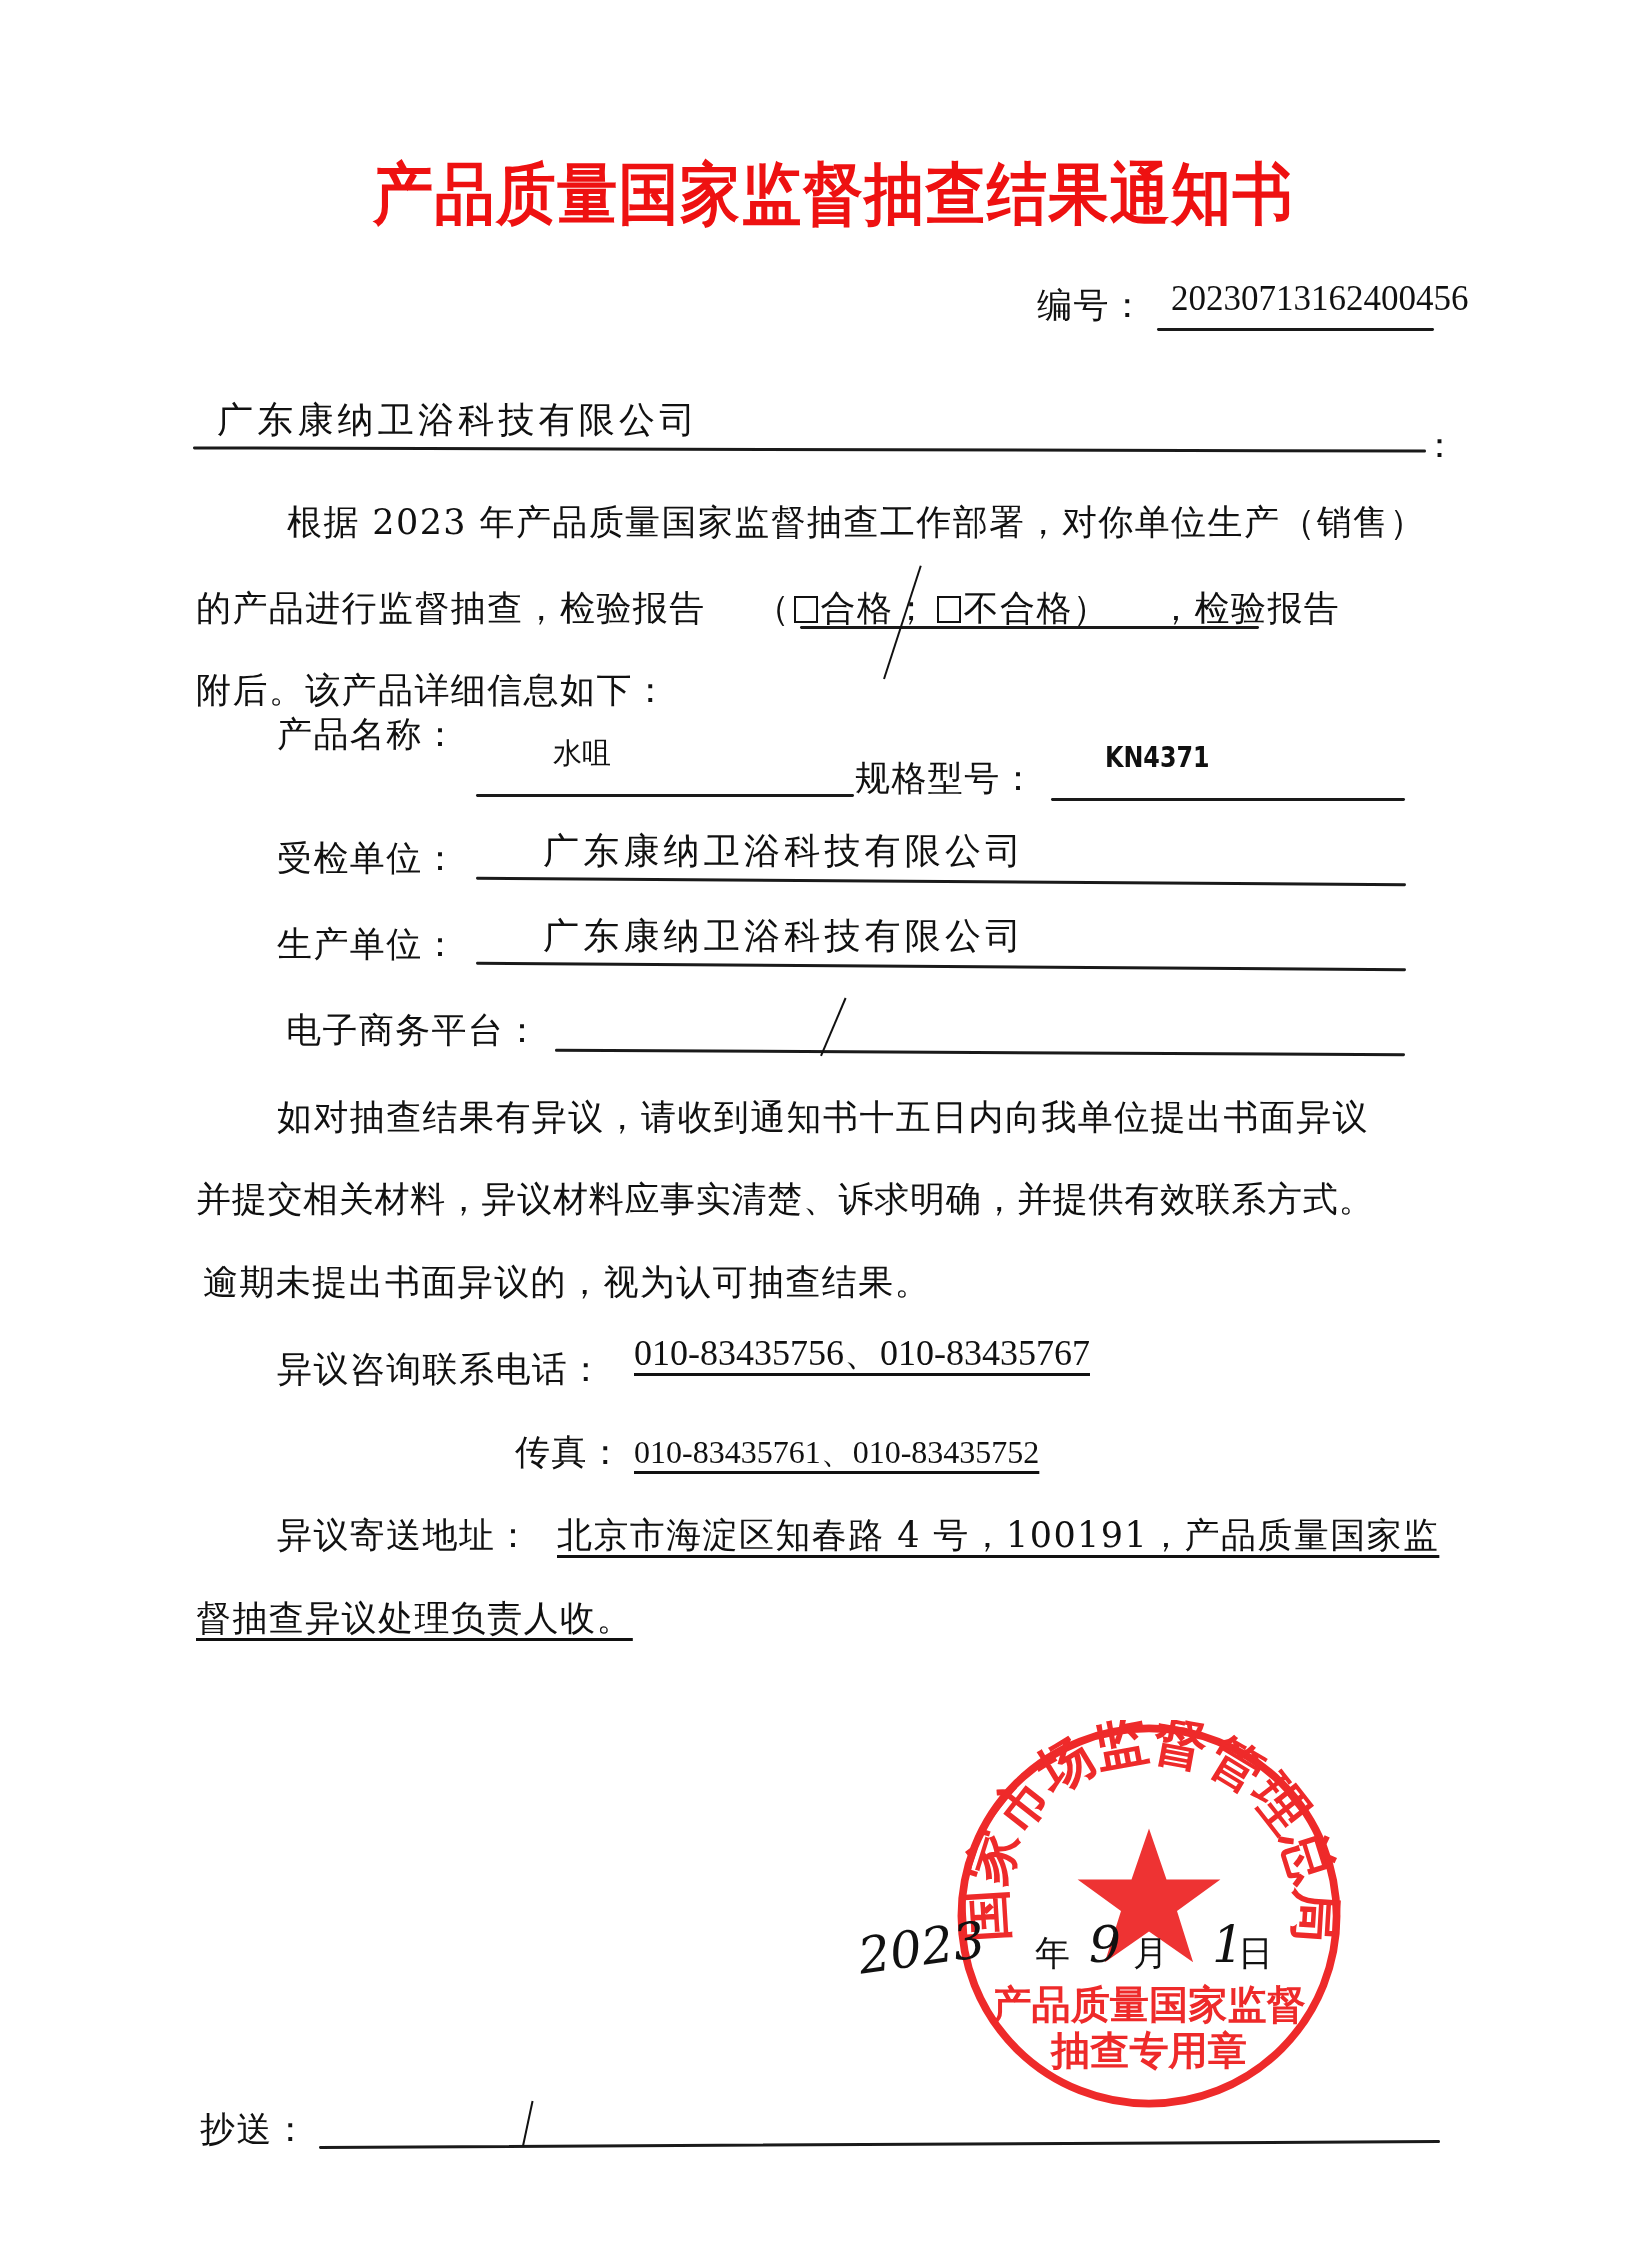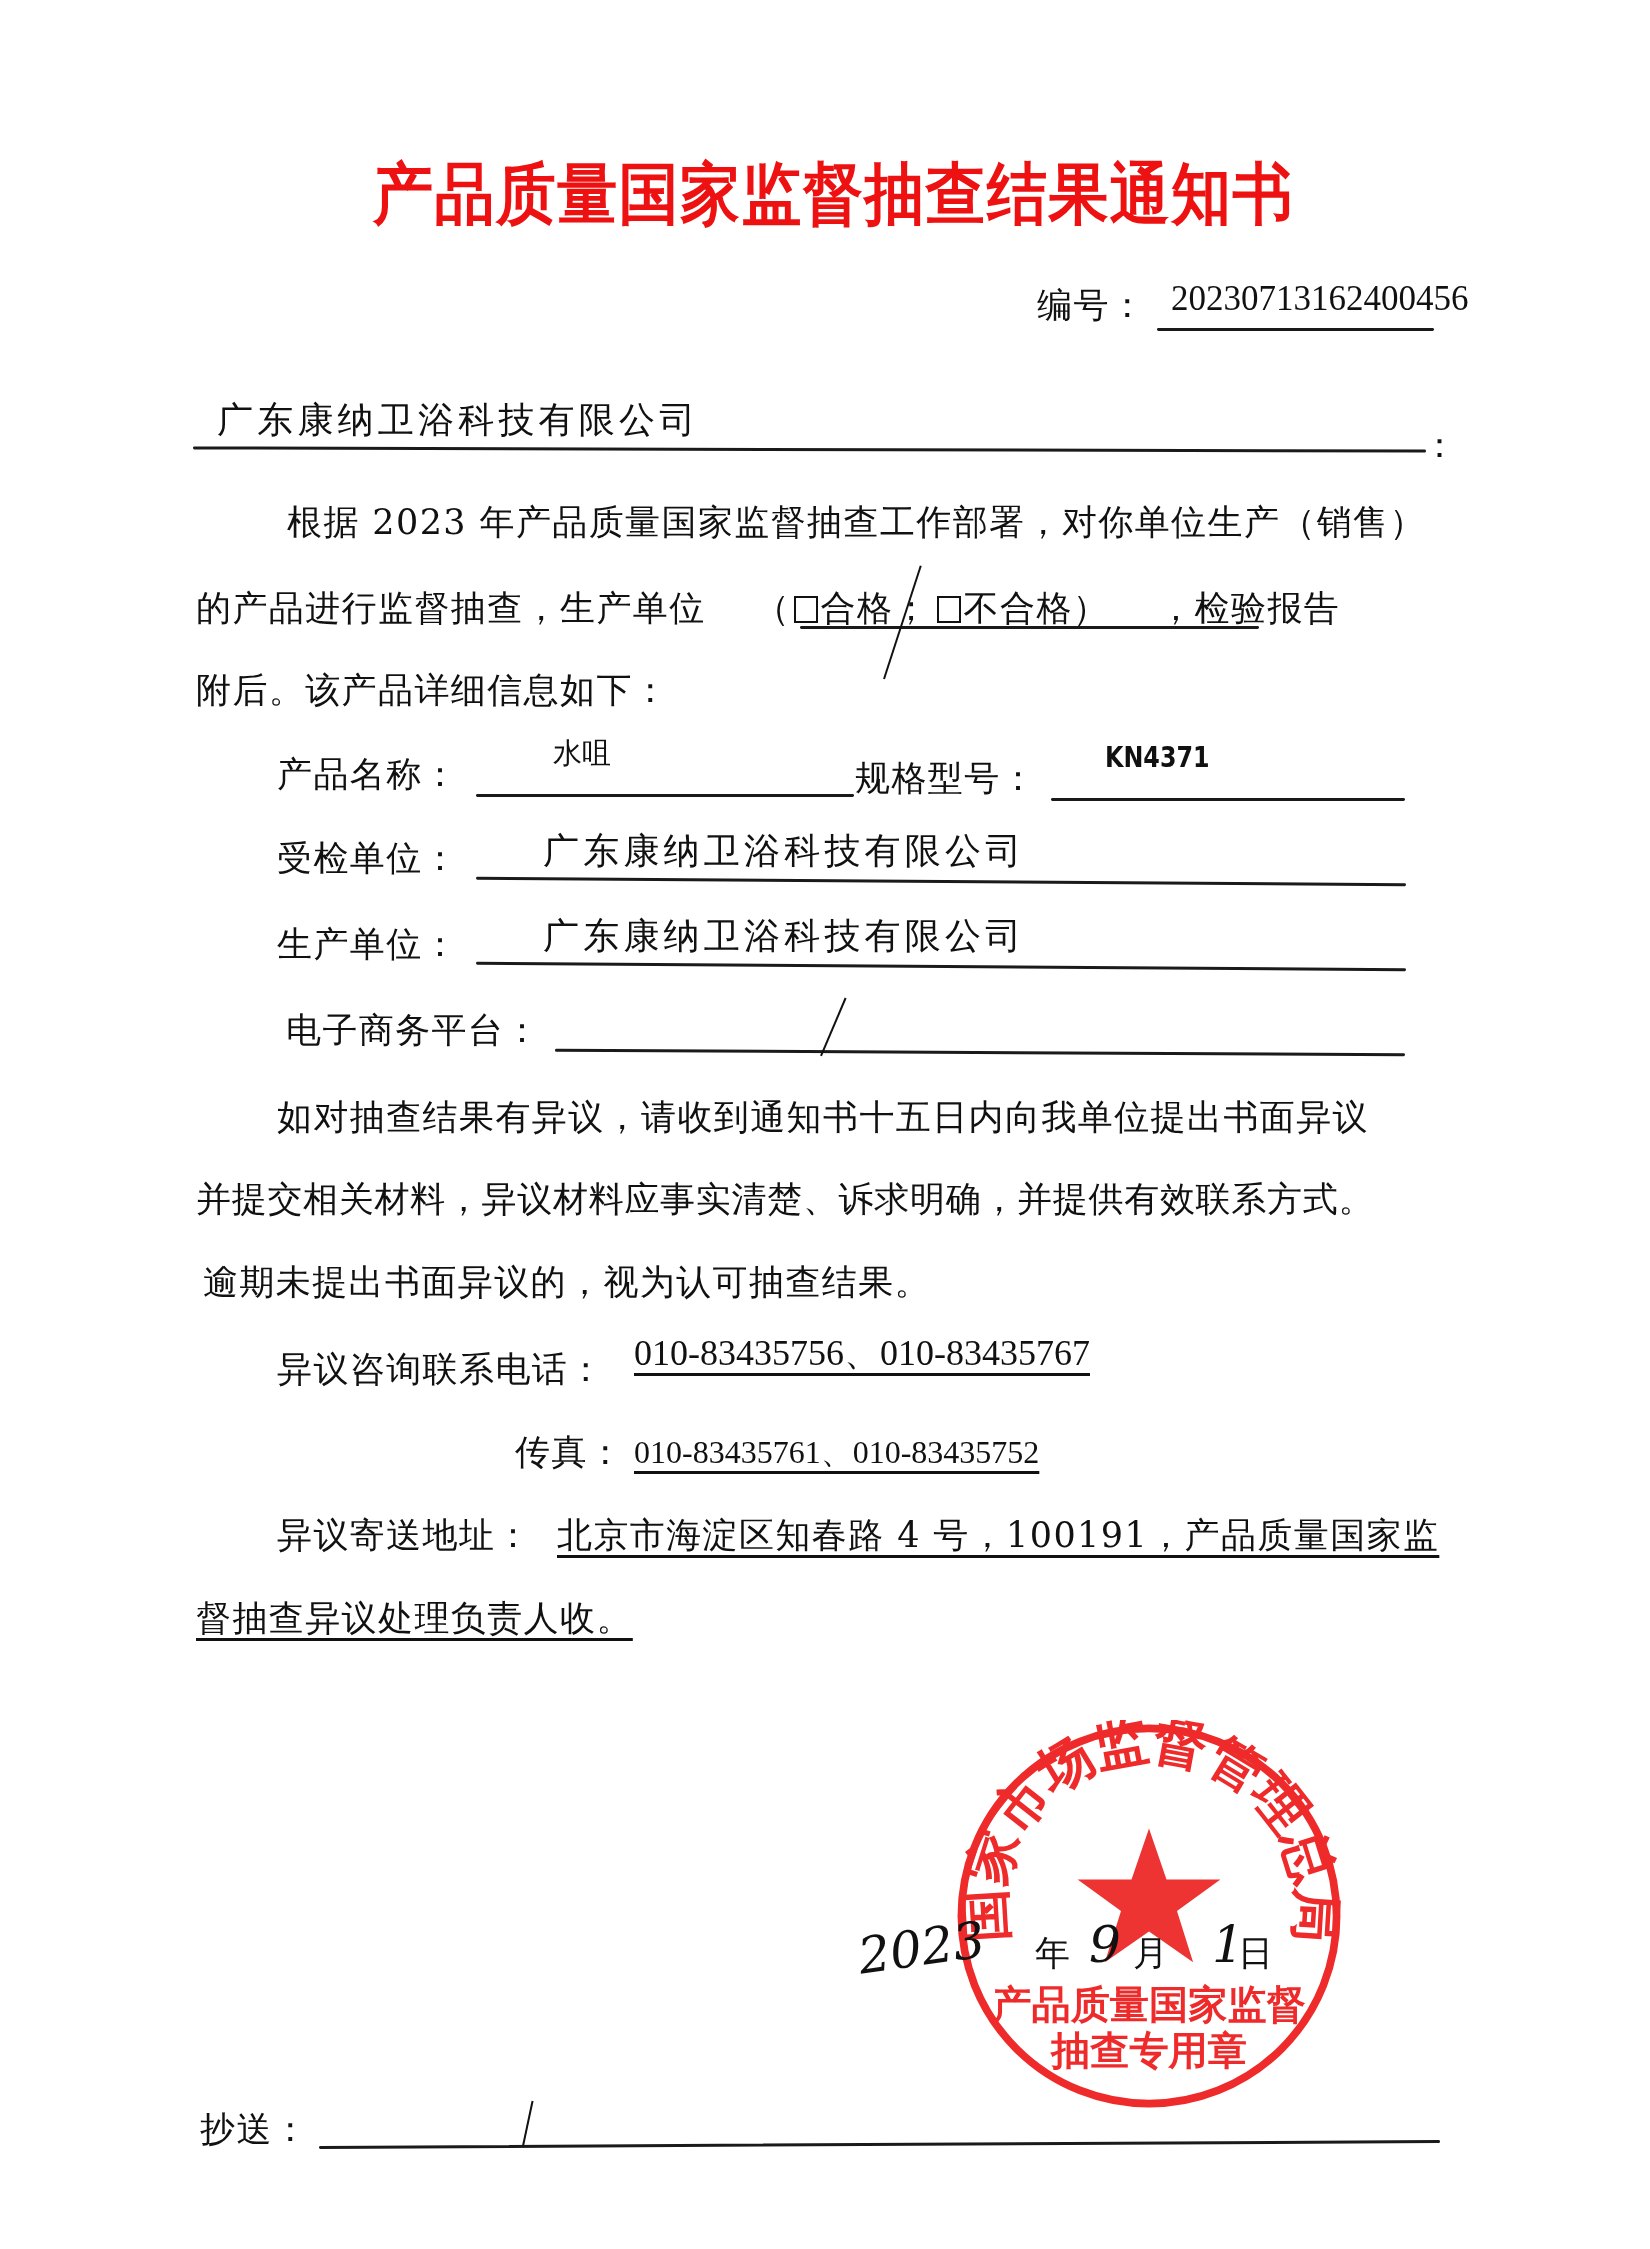--- a/index.html
+++ b/index.html
@@ -38,28 +38,28 @@
 <div class="abs mono-num" style="left:1171px; top:279px; font-size:35px;">20230713162400456</div>
 <div class="rule" style="left:1157px; top:328px; width:277px; height:2.8px;"></div>
 
 <div class="abs body-text hand" style="left:217px; top:399px; font-size:36px; letter-spacing:4.2px;">广东康纳卫浴科技有限公司</div>
 <div class="rule" style="left:193px; top:448px; width:1233px; transform:rotate(0.15deg);"></div>
 <div class="abs body-text" style="left:1422px; top:424px;">：</div>
 
 <div class="abs body-text" style="left:287px; top:501px;">根据 2023 年产品质量国家监督抽查工作部署，对你单位生产（销售）</div>
 
 <div class="abs body-text" style="left:196px; top:587px;">
-  <span>的产品进行监督抽查，生产单位</span><span style="display:inline-block; width:49px;"></span><span>（</span><span class="box"></span><span>合格；</span><span class="box" style="margin-left:7px;"></span><span>不合格）</span><span style="display:inline-block; width:49px;"></span><span>，检验报告</span>
+  <span>的产品进行监督抽查，检验报告</span><span style="display:inline-block; width:49px;"></span><span>（</span><span class="box"></span><span>合格；</span><span class="box" style="margin-left:7px;"></span><span>不合格）</span><span style="display:inline-block; width:49px;"></span><span>，检验报告</span>
 </div>
 <div class="rule" style="left:800px; top:626px; width:459px;"></div>
 <div class="slash" style="left:883px; top:560px; height:119px; transform:rotate(18deg);"></div>
 
 <div class="abs body-text" style="left:196px; top:669px;">附后。该产品详细信息如下：</div>
 
-<div class="abs body-text" style="left:277px; top:753px;">产品名称：</div>
+<div class="abs body-text" style="left:277px; top:713px;">产品名称：</div>
 <div class="abs hand" style="left:553px; top:734px; font-size:29px;">水咀</div>
 <div class="rule" style="left:476px; top:794px; width:378px;"></div>
 <div class="abs body-text" style="left:855px; top:757px;">规格型号：</div>
 <div class="abs hand" style="left:1105px; top:741px; font-size:28px; font-weight:bold; transform:scaleX(0.85); transform-origin:left;">KN4371</div>
 <div class="rule" style="left:1051px; top:798px; width:354px;"></div>
 
 <div class="abs body-text" style="left:277px; top:837px;">受检单位：</div>
 <div class="abs hand" style="left:543px; top:827px; font-size:36px; letter-spacing:4.2px;">广东康纳卫浴科技有限公司</div>
 <div class="rule" style="left:476px; top:880px; width:930px; transform:rotate(0.4deg);"></div>
 

